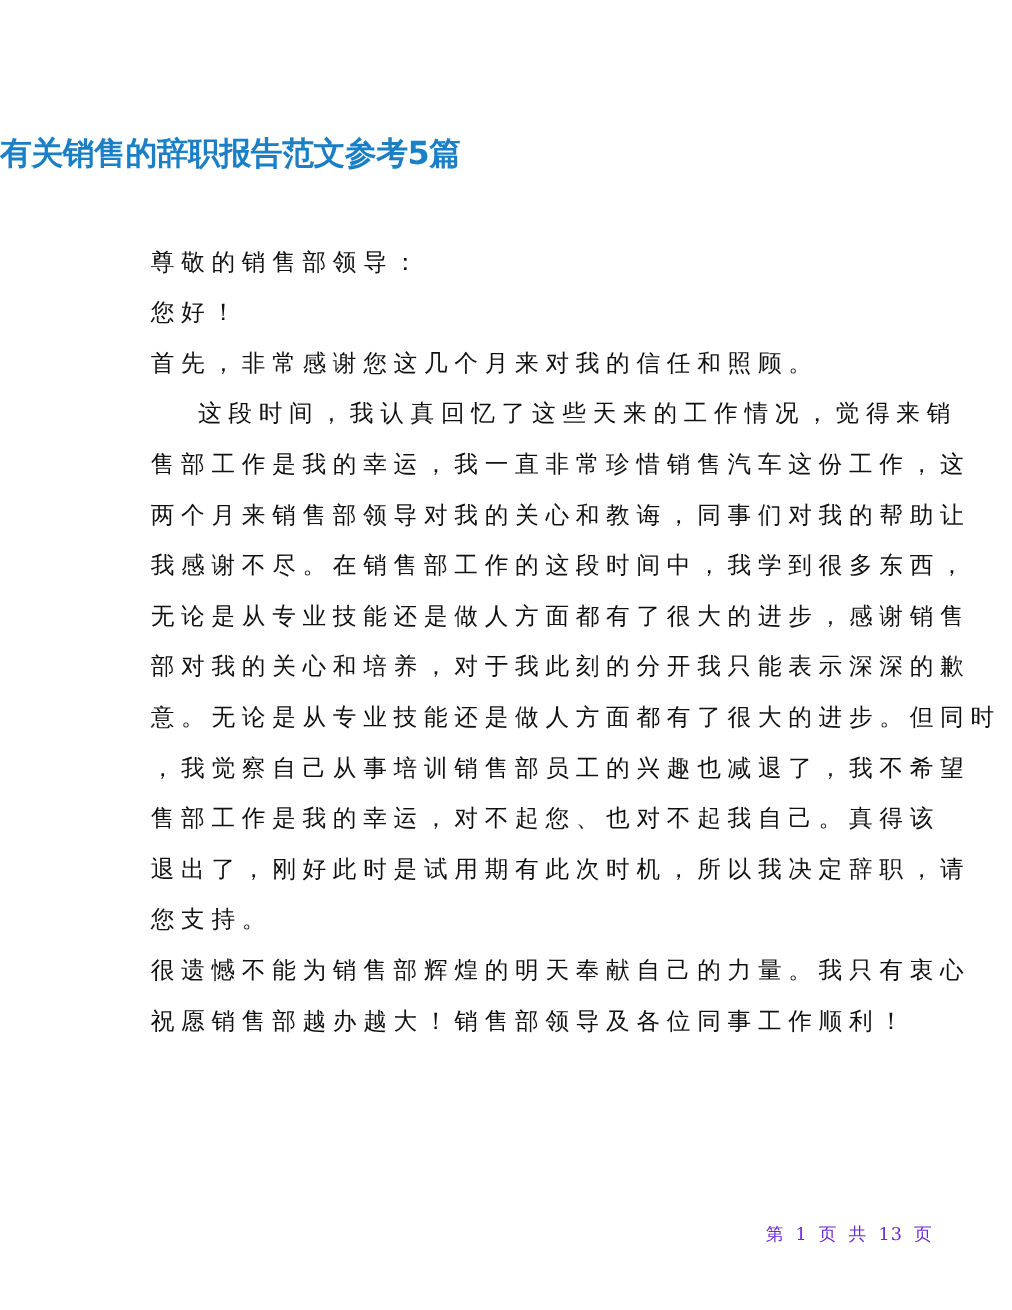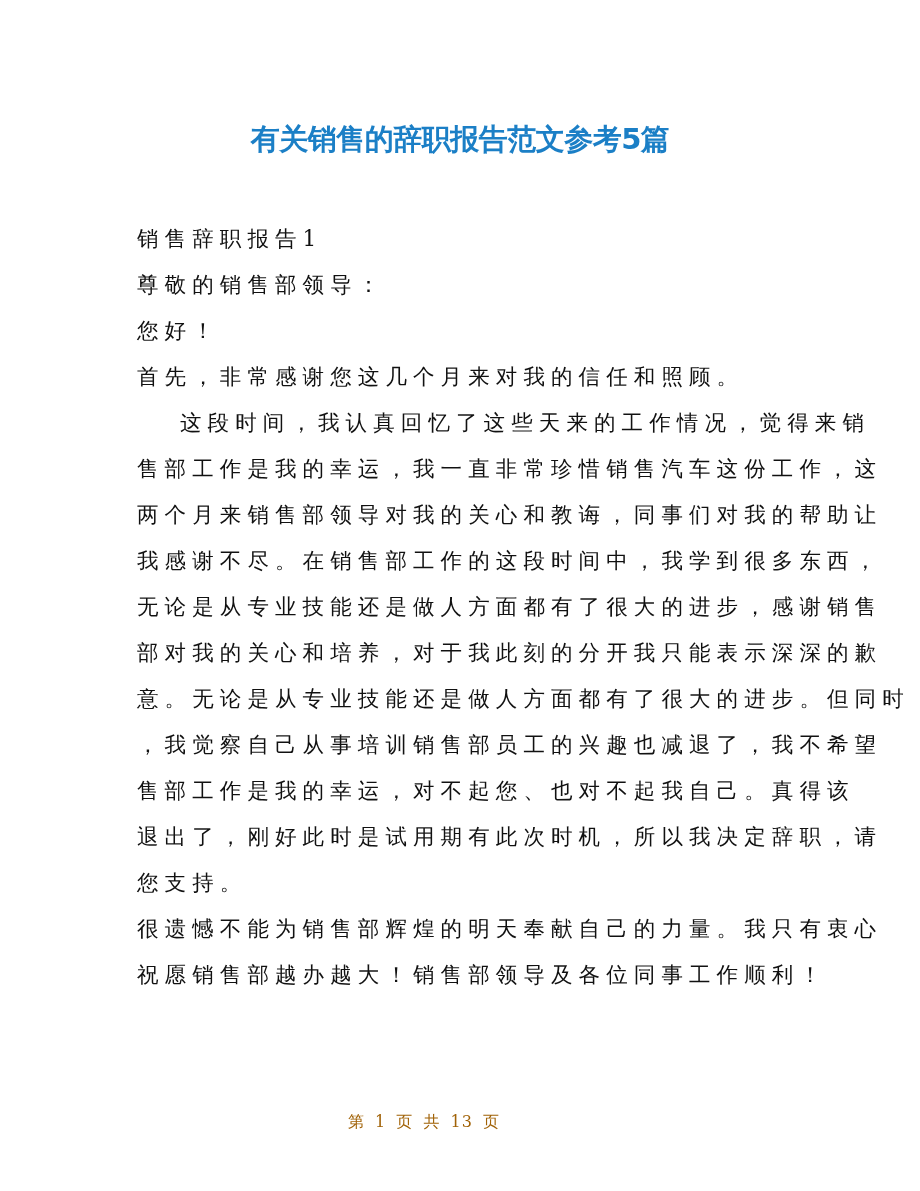--- a/index.html
+++ b/index.html
@@ -1,46 +1,43 @@
 <!DOCTYPE html>
 <html><head>
   <meta charset="utf-8">
   <style>
     html, body { margin: 0; padding: 0; background: #ffffff; }
     body { width: 920px; height: 1191px; position: relative; overflow: hidden; }
     .page { position: absolute; left: 0; top: 0; width: 920px; height: 1191px; background: #fff; }
     .title {
-      position: absolute; left: 0; top: 117px; width: 920px; text-align: center;
+      position: absolute; left: 0; top: 117px; width: 920px; text-align: left;
       font-family: "DejaVu Sans", sans-serif; font-weight: bold;
       font-size: 29px; letter-spacing: -0.5px; color: #1b7fc6; line-height: 44px;
     }
     .body {
       position: absolute; left: 137px; top: 216px; width: 650px;
       font-family: "DejaVu Serif", serif; font-size: 21.5px; color: #111;
       line-height: 46px; letter-spacing: 6.1px;
     }
     .para { margin: 0; padding: 0; }
     .indent { text-indent: 43px; text-align: center; }
     .line { display: block; white-space: nowrap; }
     .footer {
-      position: absolute; left: 0; top: 1112px; width: 848px; text-align: center;
-      font-family: "DejaVu Serif", serif; font-size: 16px; color: #a16207;
+      position: absolute; left: 0; top: 1112px; width: 848px; text-align: right;
+      font-family: "DejaVu Serif", serif; font-size: 16px; color: #6d28d9;
       letter-spacing: 1px; word-spacing: 4px;
     }
   </style>
 </head>
 <body>
 
 <div class="page">
   <div class="title">有关销售的辞职报告范文参考5篇</div>
 
   <div class="body">
-    <p class="para">
-      <span class="line">销售辞职报告1</span>
-    </p>
     <p class="para">
       <span class="line">尊敬的销售部领导：</span>
     </p>
     <p class="para">
       <span class="line">您好！</span>
     </p>
     <p class="para">
       <span class="line">首先，非常感谢您这几个月来对我的信任和照顾。</span>
     </p>
     <p class="para">

